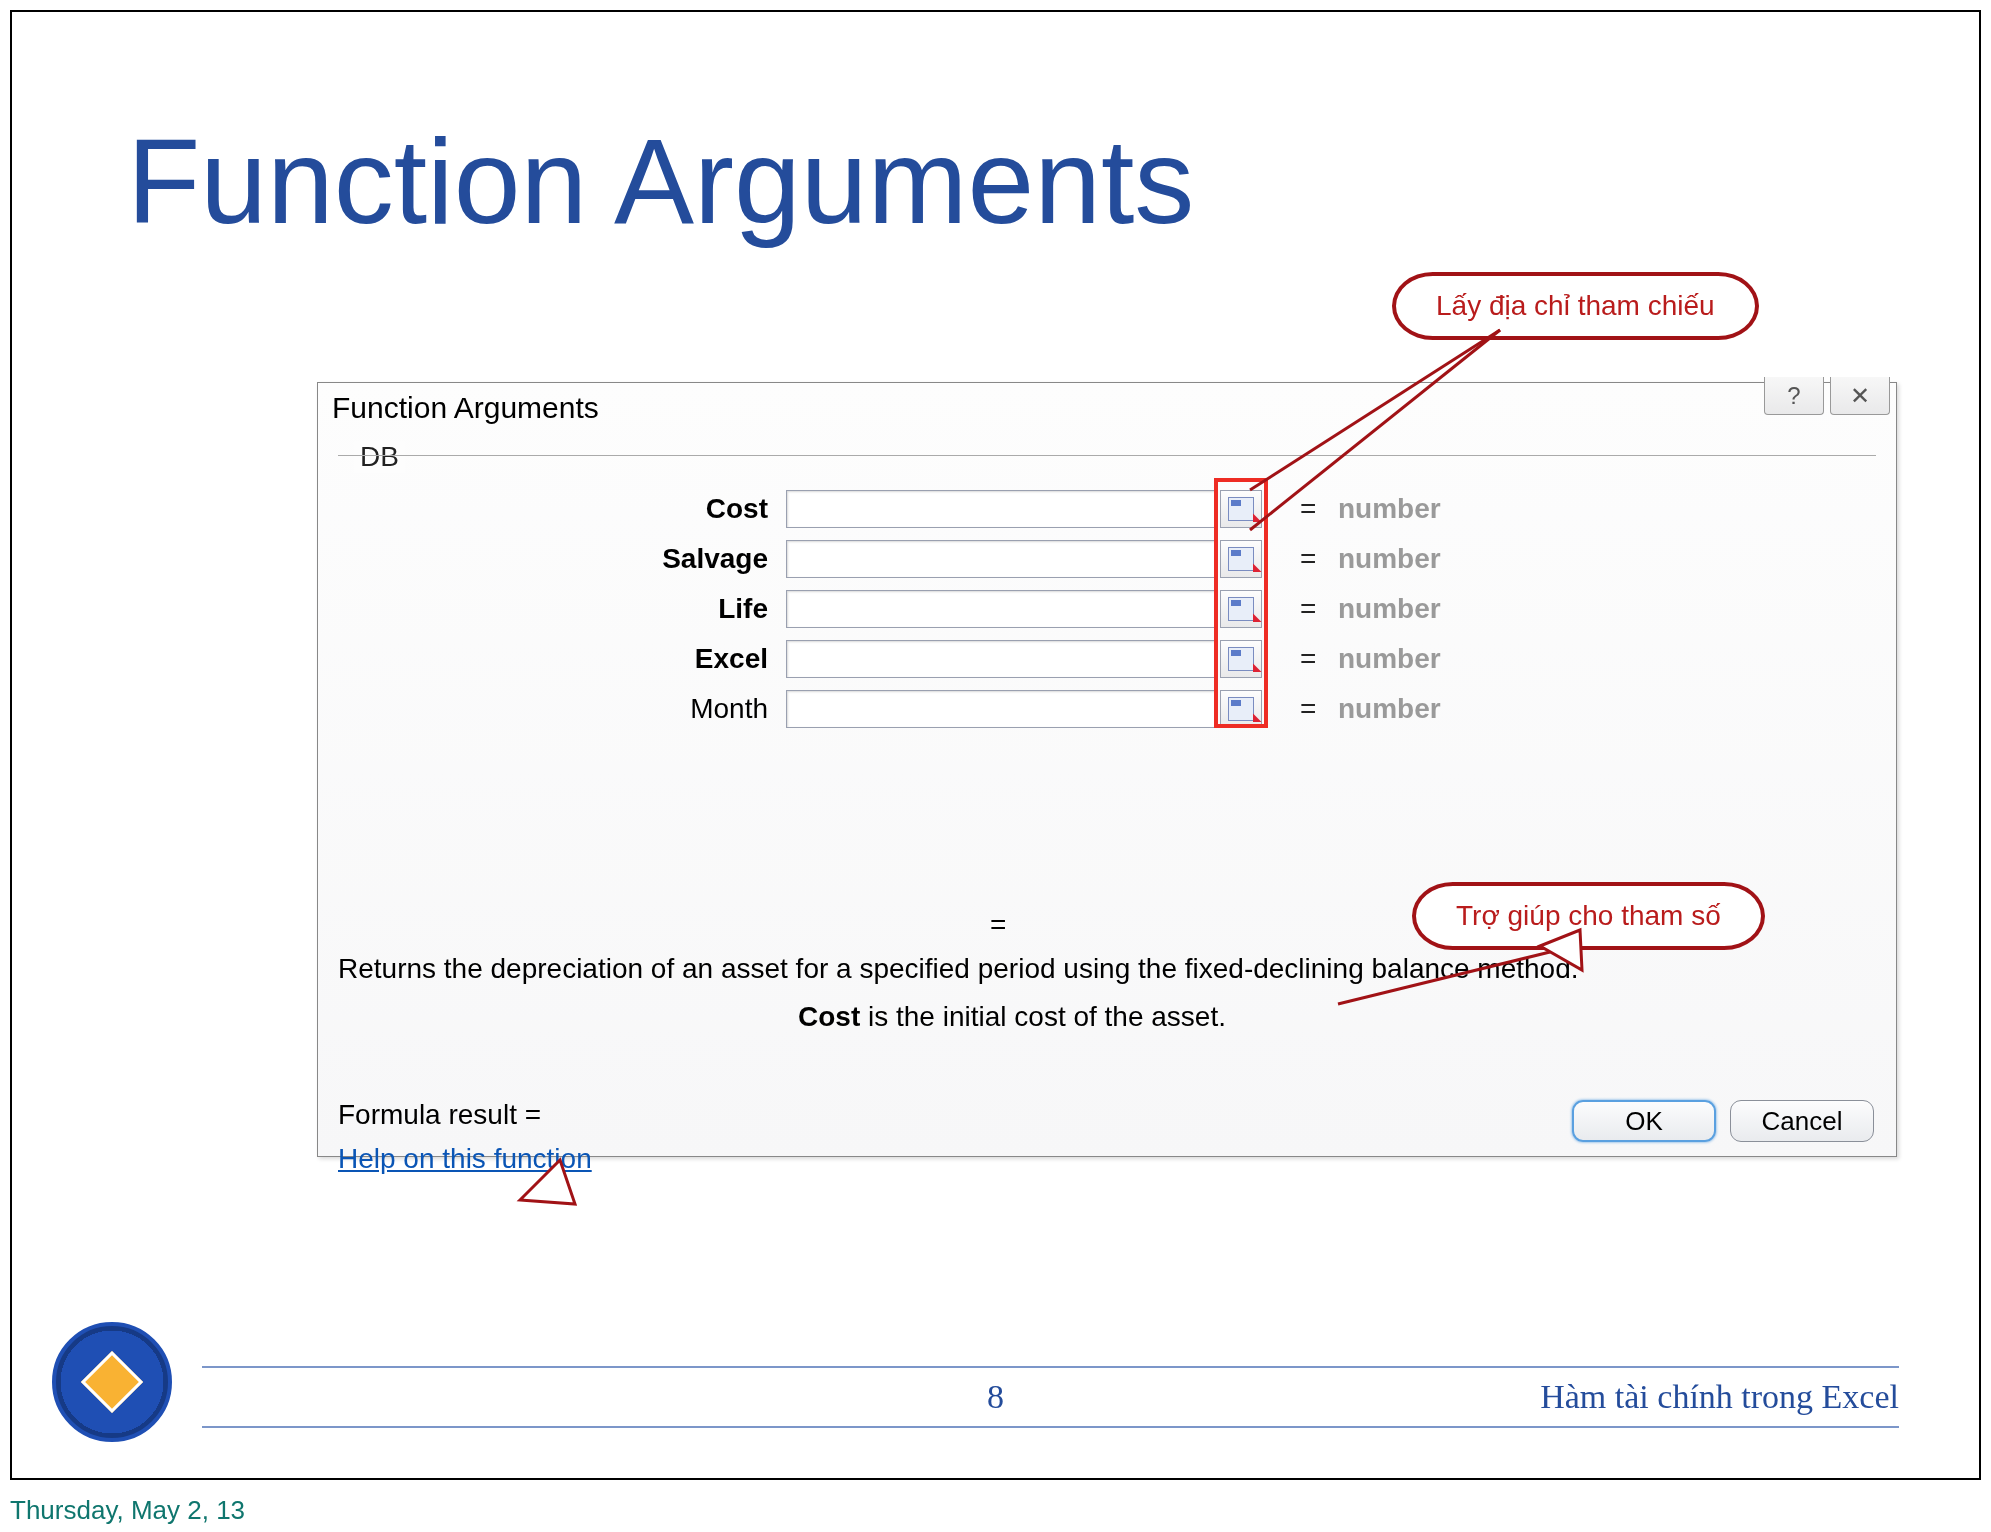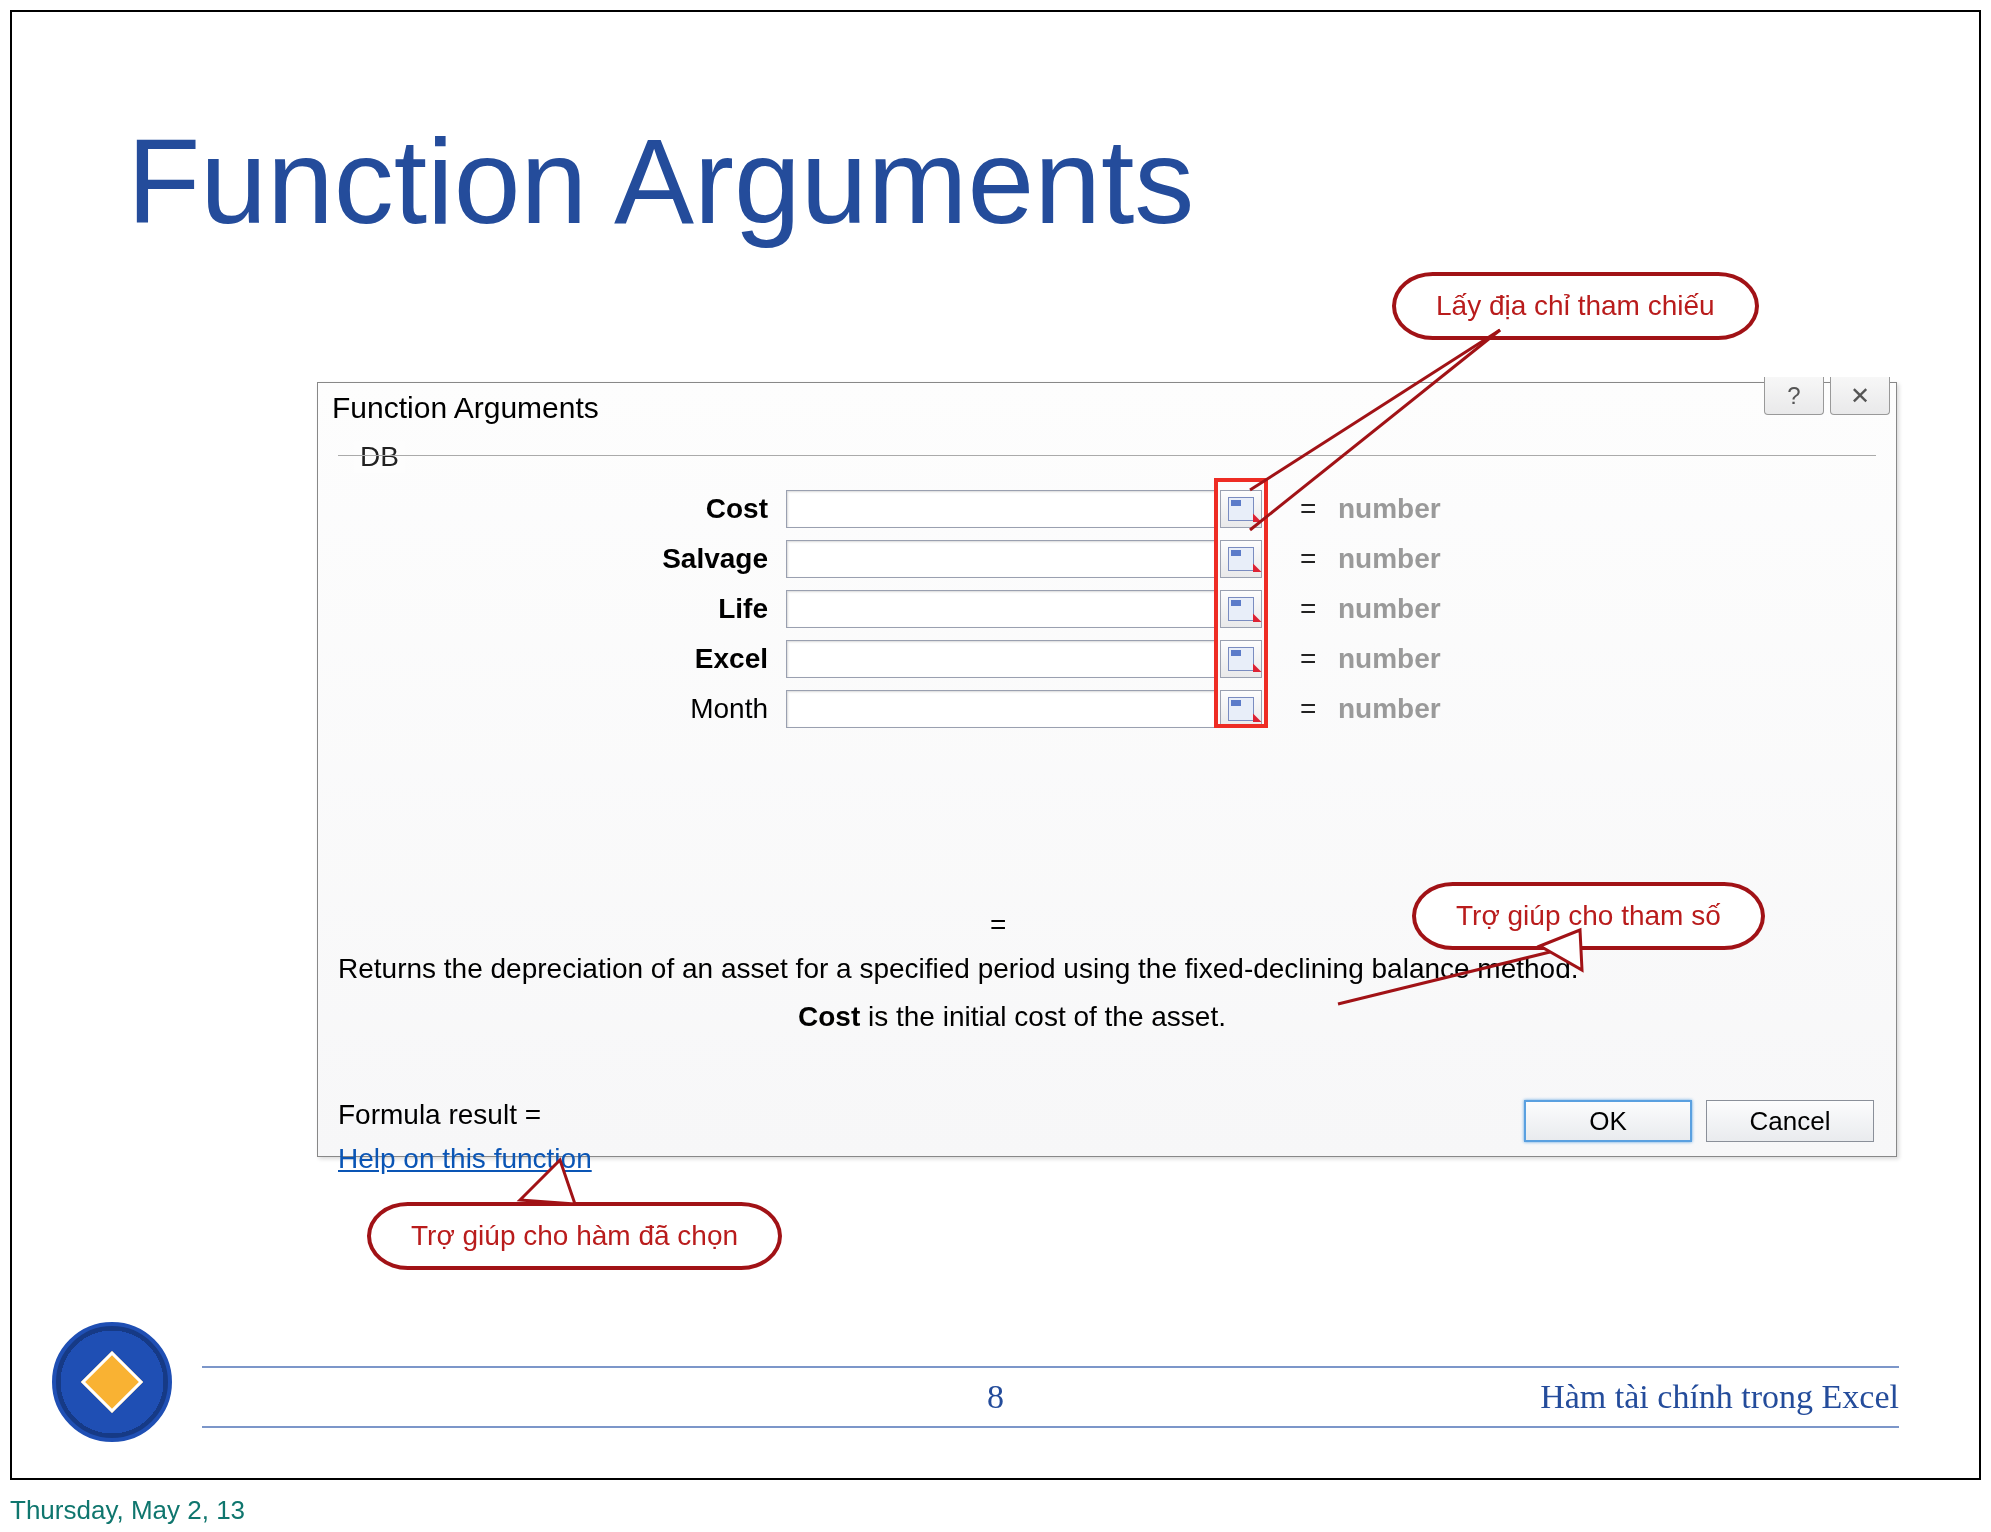--- a/index.html
+++ b/index.html
@@ -144,23 +144,23 @@
     position: absolute; left: 20px; top: 716px; font-size: 28px; color: #000;
   }
   .help-link {
     position: absolute; left: 20px; top: 760px;
     color: #0a55b5; font-size: 28px;
     text-decoration: underline;
     cursor: pointer;
   }
   .btn-row { position: absolute; right: 22px; bottom: 14px; display: flex; gap: 14px; }
   .btn {
-    width: 168px; height: 42px;
+    width: 144px; height: 42px;
     border: 1px solid #8a8f99;
-    border-radius: 0;
+    border-radius: 11px;
     background: linear-gradient(#fcfcfd,#e9ebee);
     font-size: 26px;
     display: flex; align-items: center; justify-content: center; margin-top: 16px;
   }
   .btn.ok { border: 2px solid #5aa0e0; box-shadow: 0 0 3px #5aa0e0; }
 
   
   .callout {
     position: absolute;
     border: 4px solid #a11216;
@@ -308,21 +308,20 @@
           <span>OK</span>
         </div>
       <div class="btn">
           <span>Cancel</span>
         </div>
     </div>
   </div>
 
   <div class="callout" style="left:1380px; top:260px; border-radius:60px/50px;">Lấy địa chỉ tham chiếu</div>
   <div class="callout" style="left:1400px; top:870px; border-radius:60px/50px;">Trợ giúp cho tham số</div>
-  <div class="callout" style="left:355px; top:1190px; border-radius:60px/50px;">Trợ giúp cho hàm đã chọn</div>
 
   <div class="logo">
       <div class="logo-inner"></div>
     </div>
   <div class="footer-line"></div>
   <div class="footer-text footer-center">8</div>
   <div class="footer-text footer-right">Hàm tài chính trong Excel</div>
   <div class="footer-line2"></div>
 </div>
 

